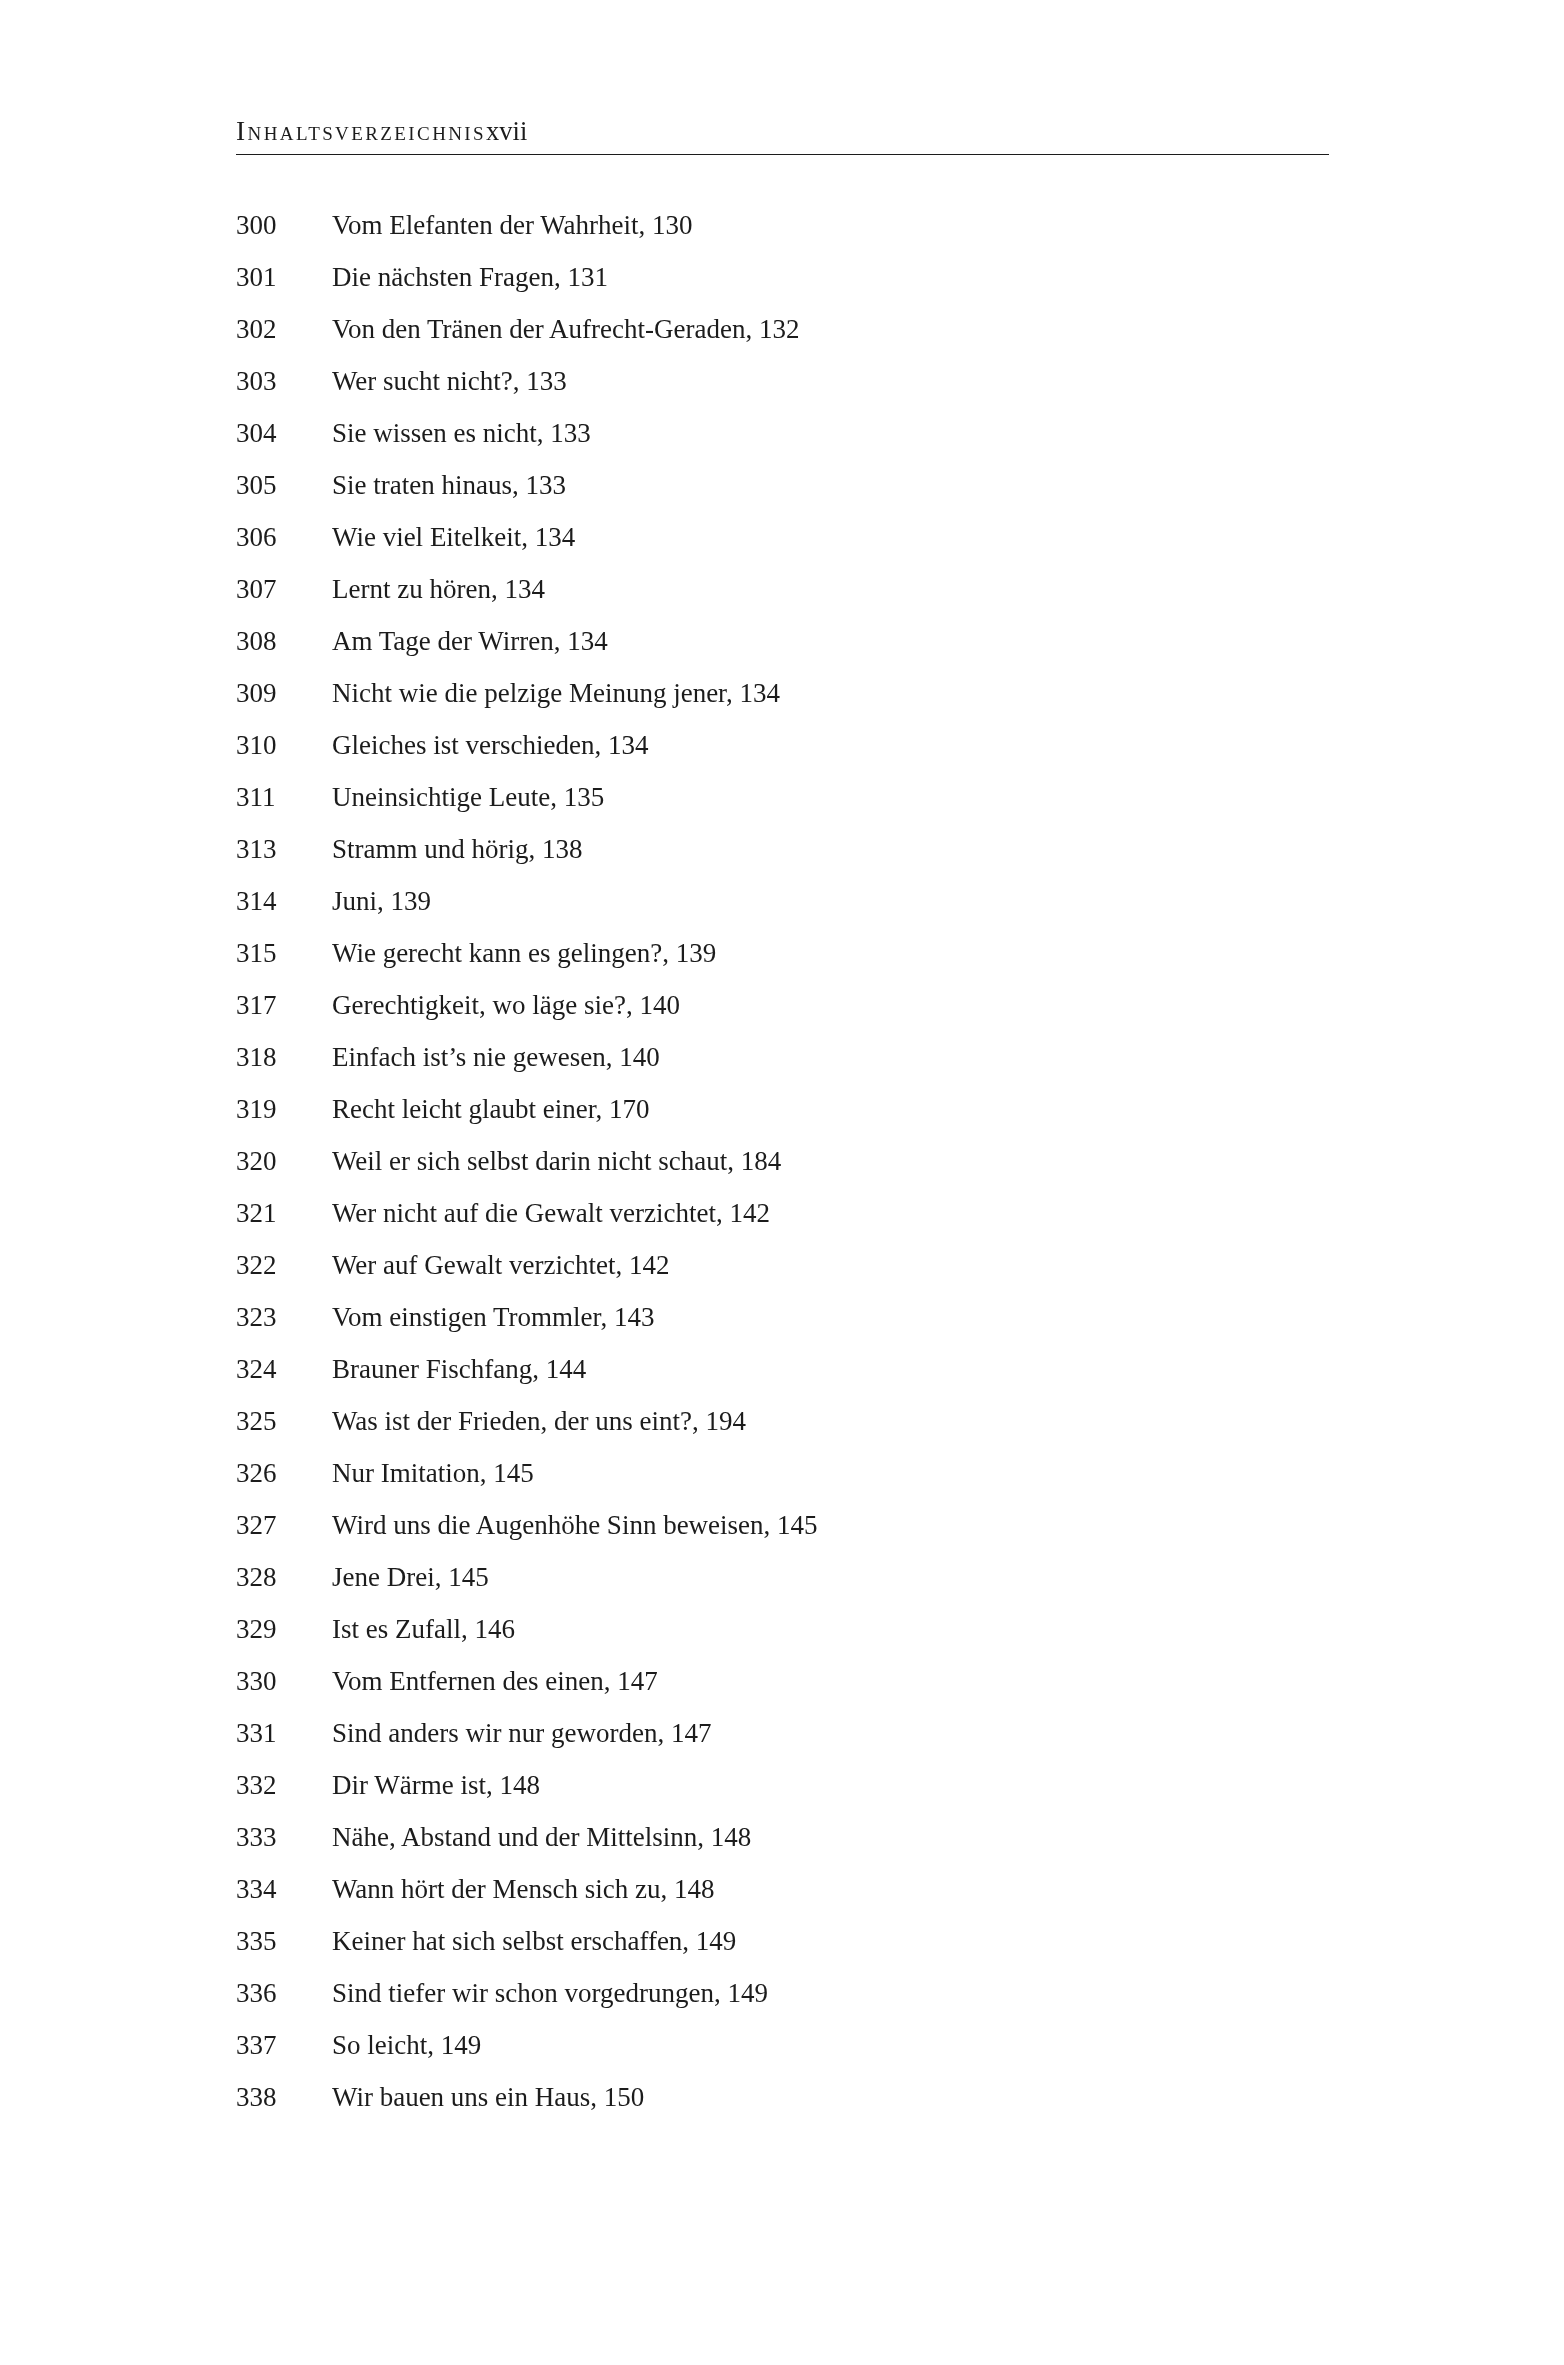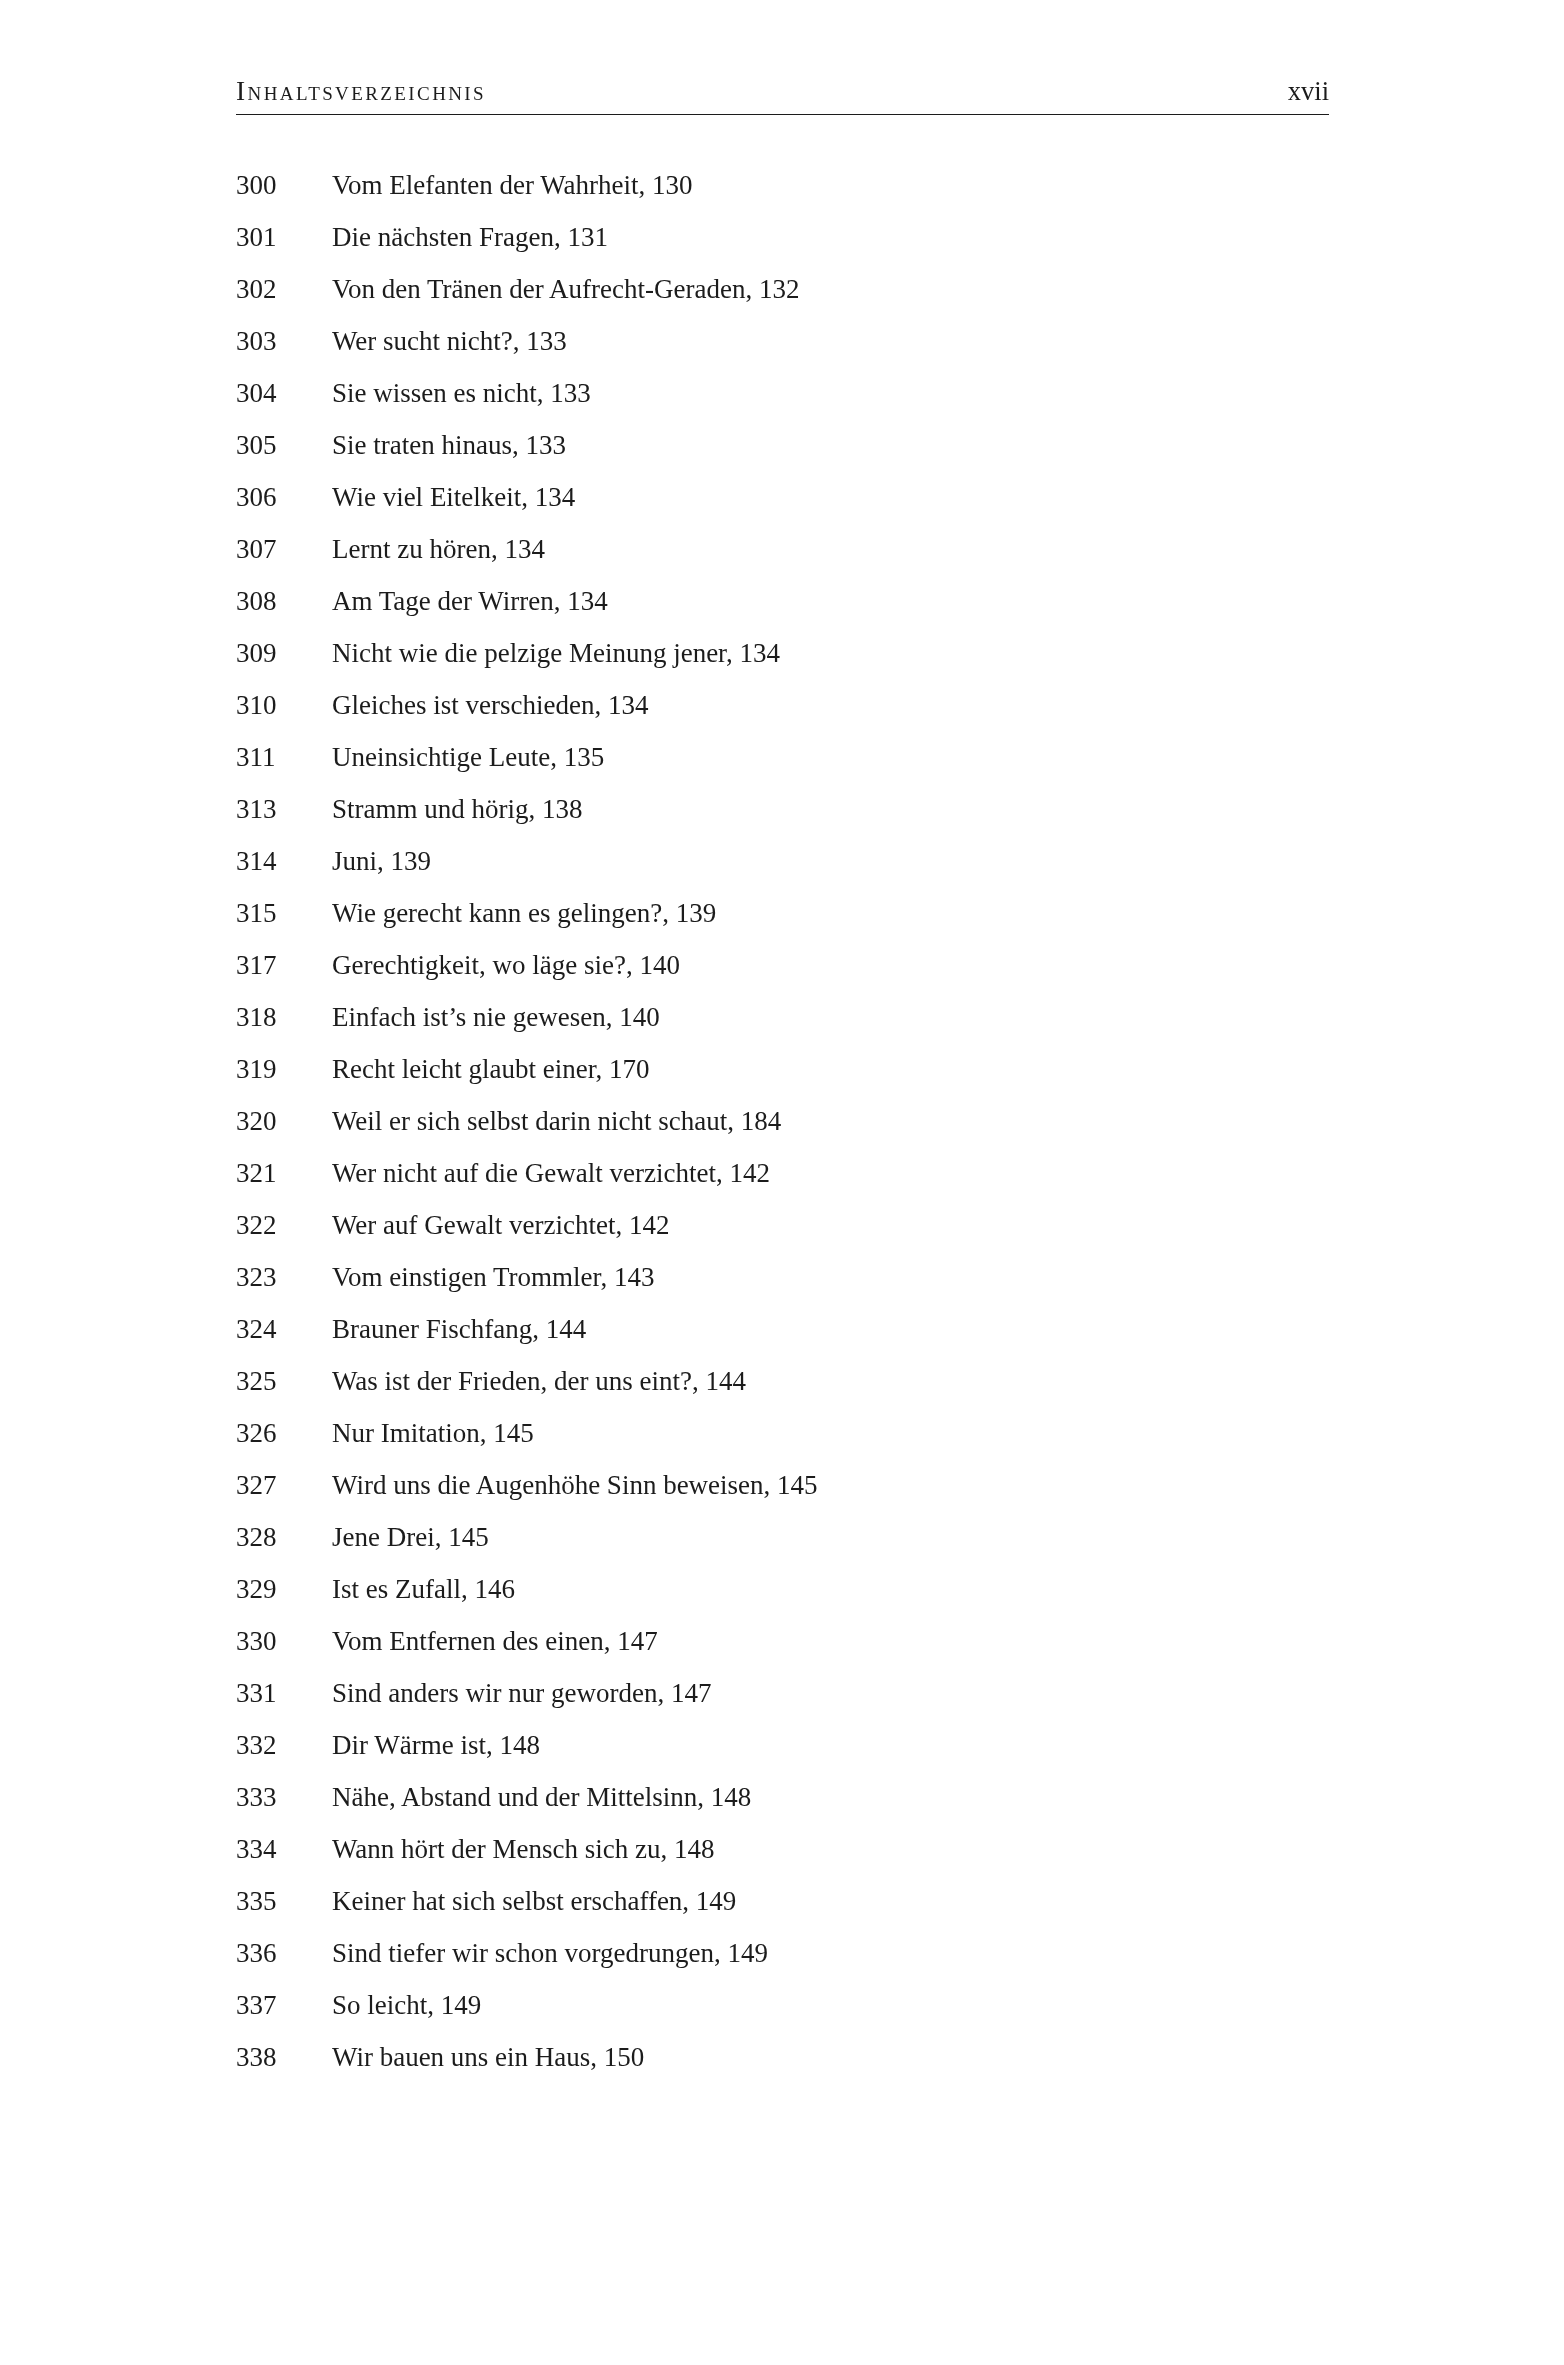--- a/index.html
+++ b/index.html
@@ -16,23 +16,23 @@
     overflow: hidden;
   }
   .page {
     position: absolute;
     left: 236px;
     top: 0;
     width: 1093px;
   }
   .header {
     display: flex;
-    justify-content: space-between;
+    justify-content: flex-start;
     align-items: baseline;
-    padding-top: 76px;
+    padding-top: 116px;
   }
   .header-title {
     font-variant: small-caps;
     font-size: 27.4px;
     letter-spacing: 2.4px;
   }
   .header-page {
     font-size: 26.5px;
   }
   .rule {
@@ -179,21 +179,21 @@
     <span class="toc-title">Vom einstigen Trommler, 143</span>
   </div>
 
   <div class="toc-row">
     <span class="toc-num">324</span>
     <span class="toc-title">Brauner Fischfang, 144</span>
   </div>
 
   <div class="toc-row">
     <span class="toc-num">325</span>
-    <span class="toc-title">Was ist der Frieden, der uns eint?, 144</span>
+    <span class="toc-title">Was ist der Frieden, der uns eint?, 194</span>
   </div>
 
   <div class="toc-row">
     <span class="toc-num">326</span>
     <span class="toc-title">Nur Imitation, 145</span>
   </div>
 
   <div class="toc-row">
     <span class="toc-num">327</span>
     <span class="toc-title">Wird uns die Augenhöhe Sinn beweisen, 145</span>

